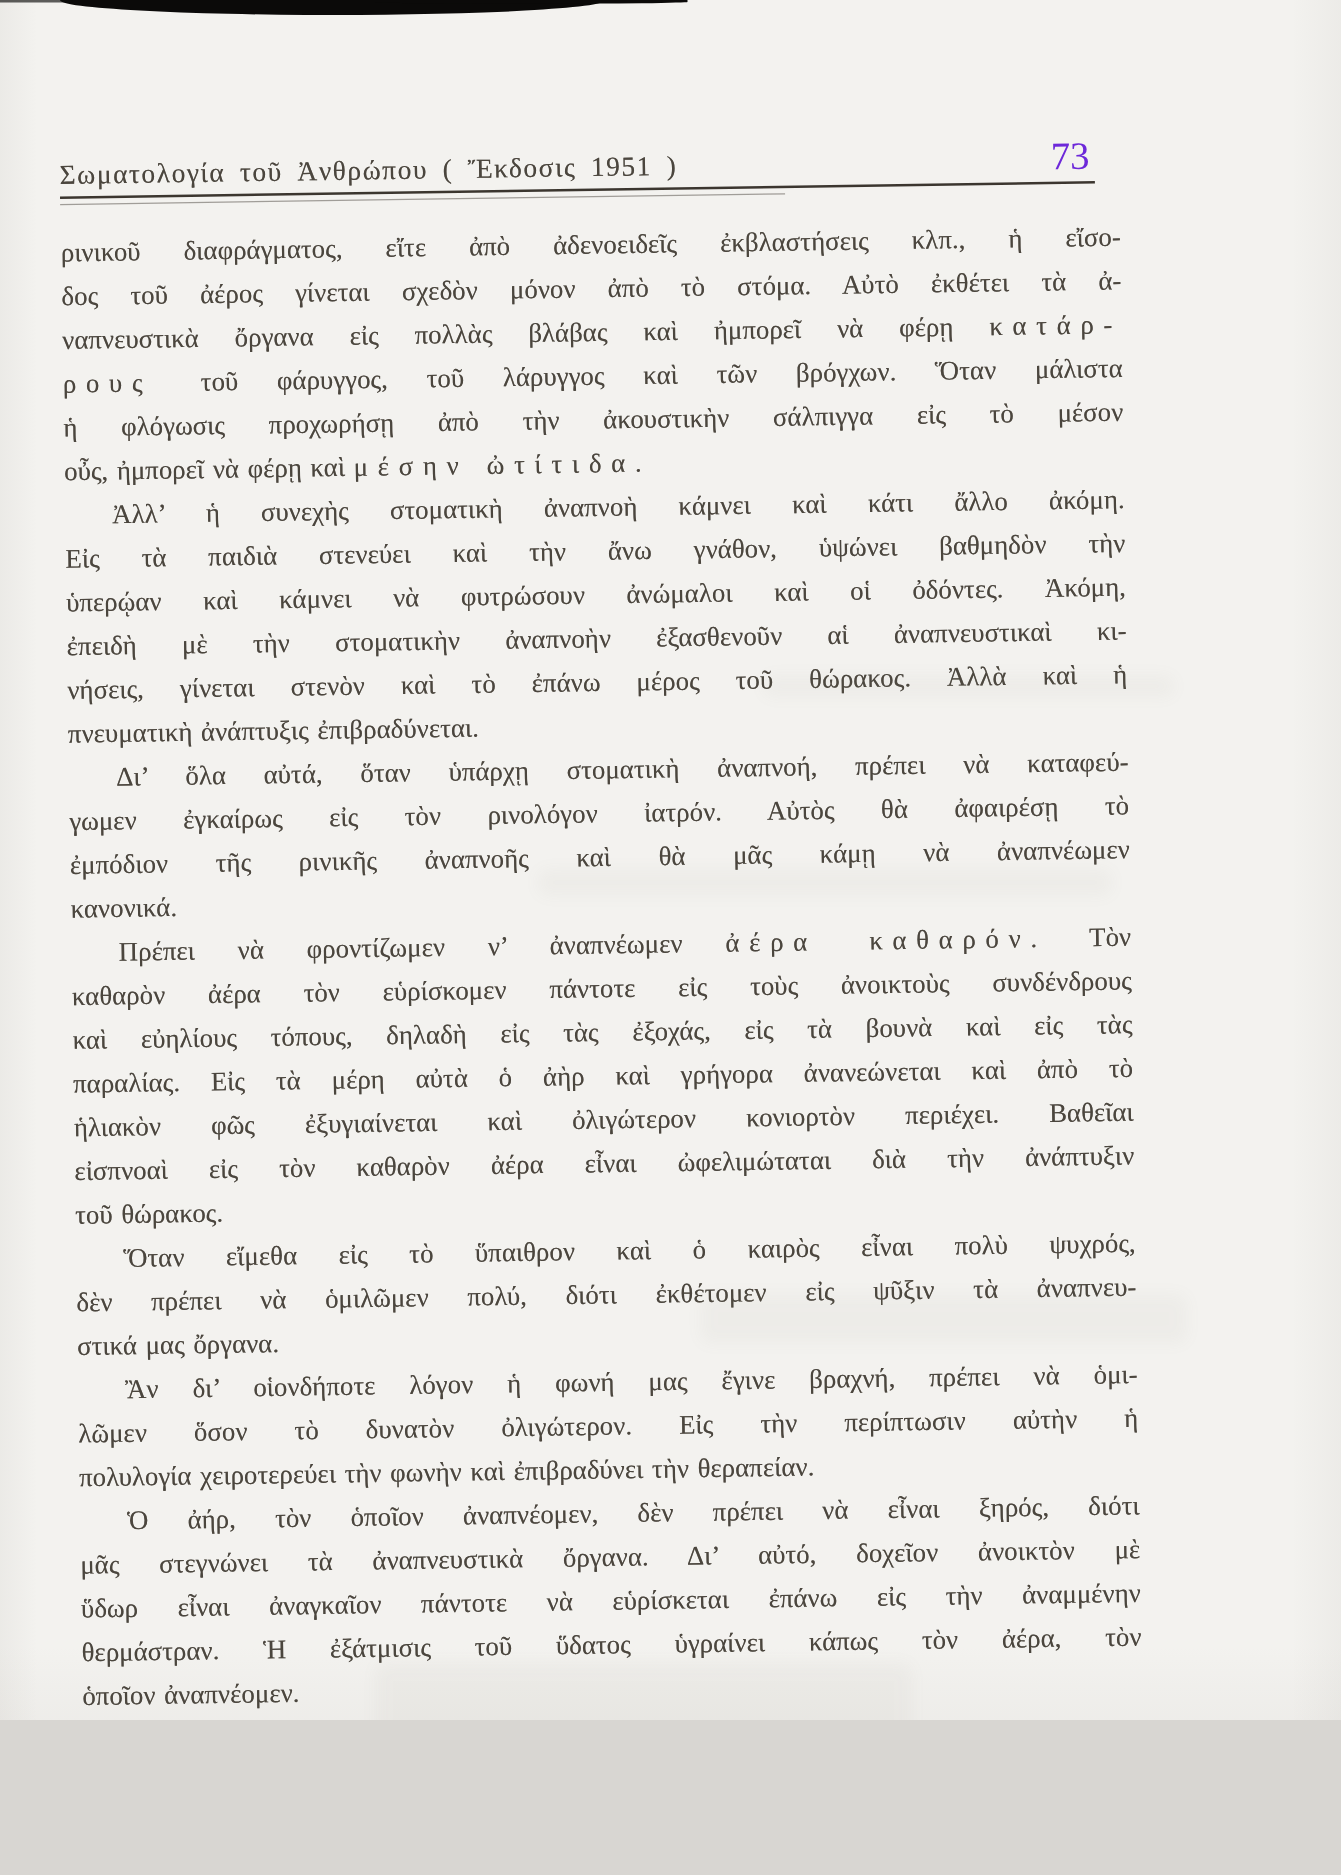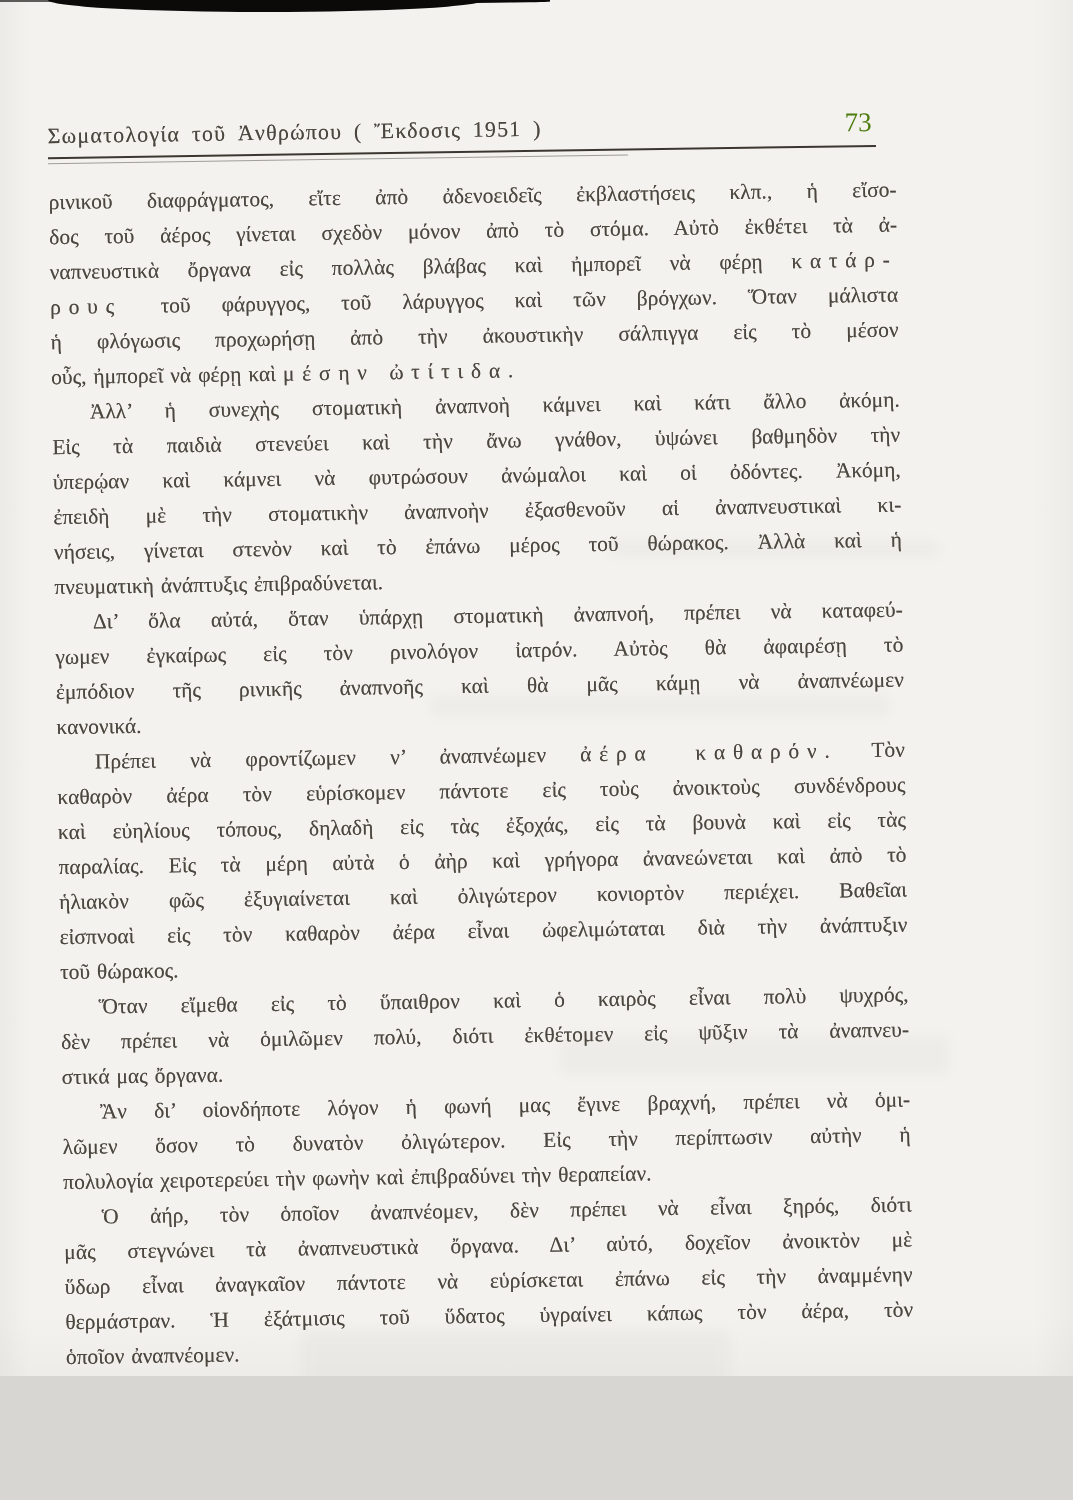--- a/index.html
+++ b/index.html
@@ -55,23 +55,23 @@
     display: flex; justify-content: space-between; align-items: baseline;
   }
   .title {
     font-size: 22px;
     letter-spacing: 1.2px;
     word-spacing: 5px;
     color: var(--ink, #4b463e);
     text-shadow: 0 0 0.4px rgba(75,70,62,0.6);
   }
   .pagenum {
-    font-size: 27px;
+    font-size: 31px;
     margin-right: 24px;
-    color: #4d7c0f;
+    color: #6d28d9;
   }
   .rule  { position: absolute; left: 57px; top: 150px; width: 828px; height: 2px; background: var(--rule, #3b362f); }
   .rule2 { position: absolute; left: 57px; top: 156px; width: 580px; height: 1px; background: var(--rule, #3b362f); opacity: 0.45; }
 
   .textblock {
     position: absolute; left: 57px; top: 178px; width: 848px;
     font-size: 21.5px;
     word-spacing: 1.5px;
     text-shadow: 0 0 0.4px rgba(75,70,62,0.55);
   }

